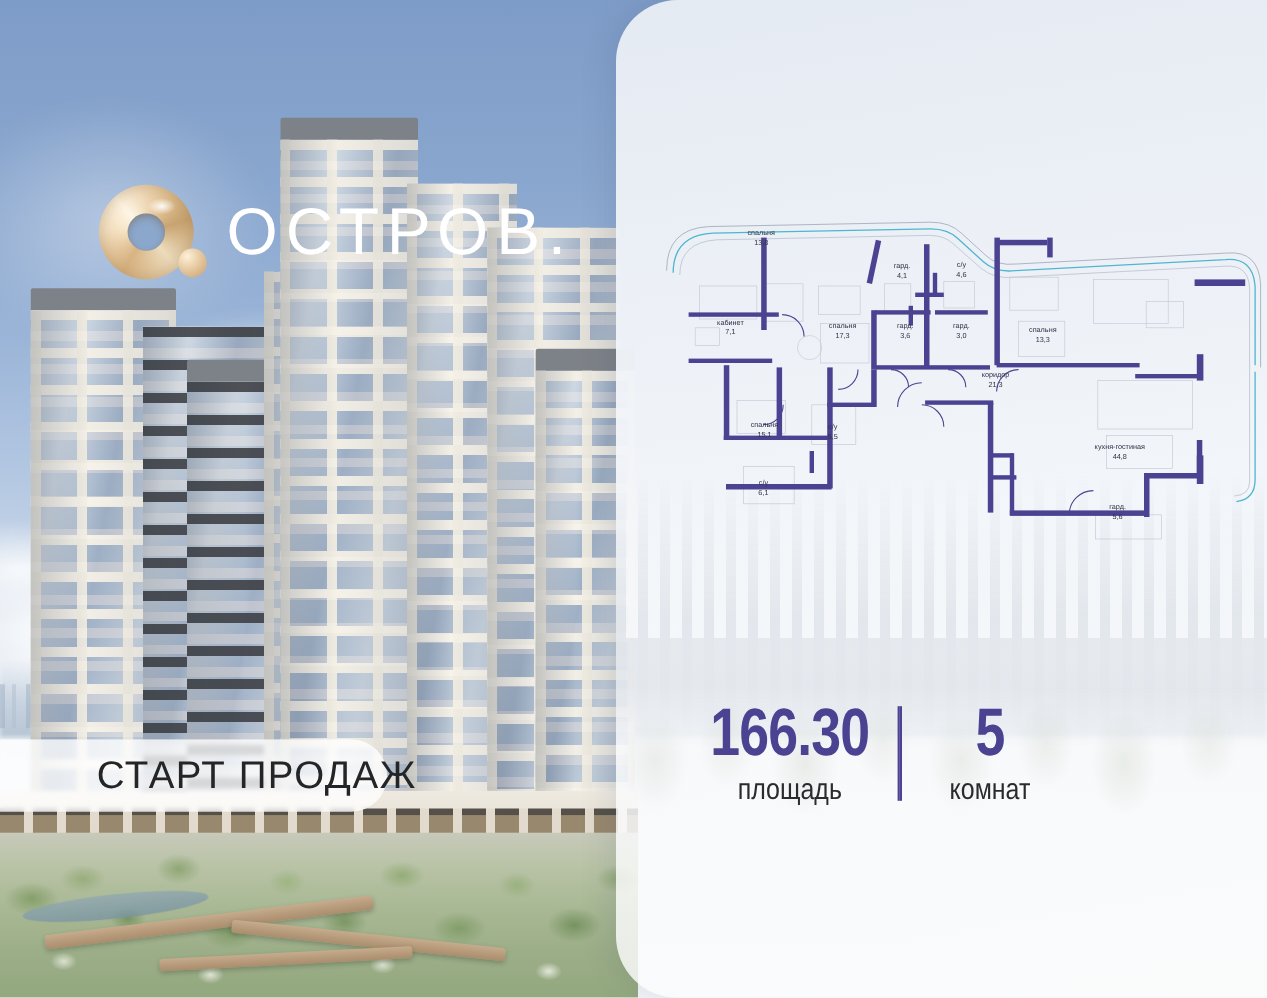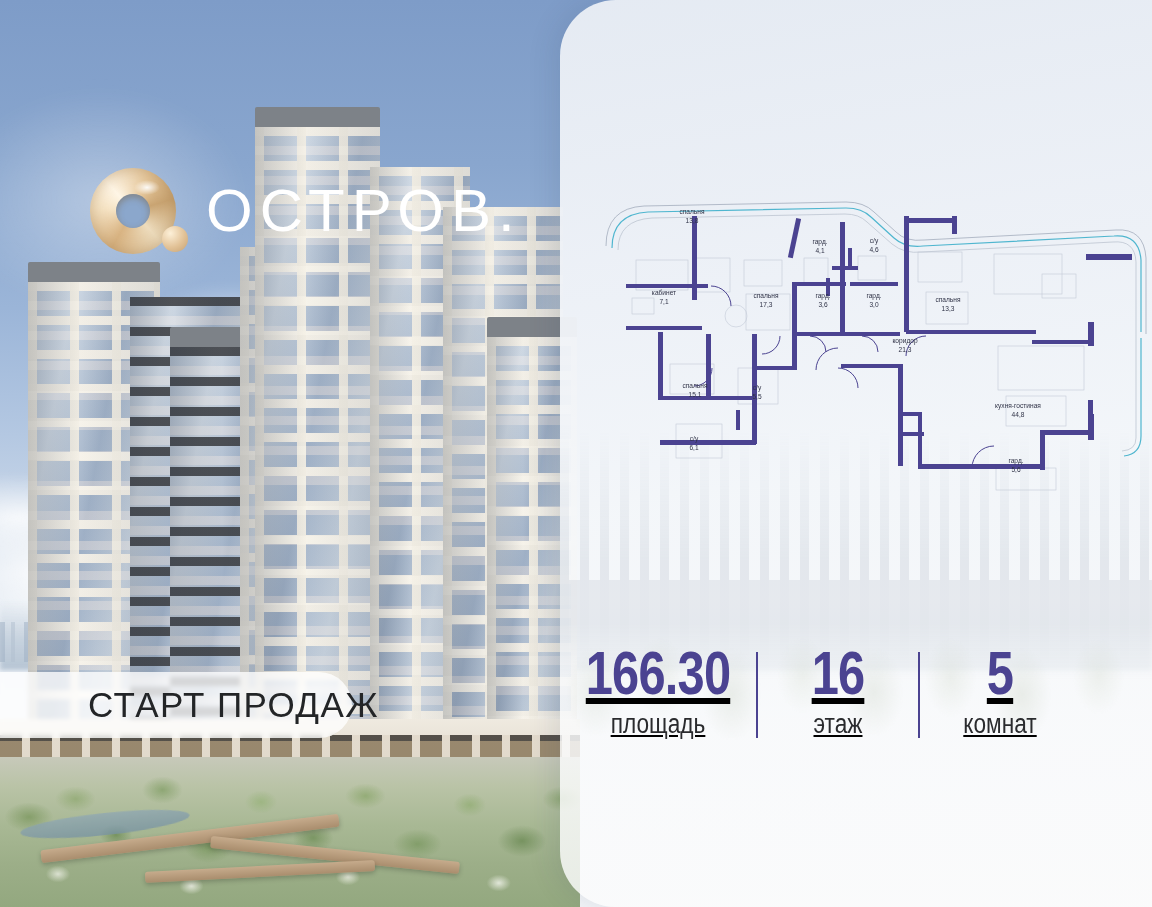--- a/index.html
+++ b/index.html
@@ -133,21 +133,21 @@
         radial-gradient(ellipse 6% 44% at 91% 47%,#c5cebb,transparent 72%);
        filter:blur(1px);}
 
   
   .planwrap{position:absolute;left:596px;top:186px;width:556px;height:320px;}
   .planwrap svg{width:100%;height:100%;display:block;}
   .rm-name{font-family:"Liberation Sans",sans-serif;font-size:6.6px;fill:#2f3246;text-anchor:middle;}
   .rm-area{font-family:"Liberation Sans",sans-serif;font-size:6.6px;fill:#2f3246;text-anchor:middle;}
 
   
-  .stats{position:absolute;left:560px;top:636px;width:516px;height:112px;display:flex;align-items:center;text-decoration:underline;}
+  .stats{position:absolute;left:620px;top:636px;width:516px;height:112px;display:flex;align-items:flex-start;}
   .stat{flex:0 0 auto;text-align:center;}
   .stat.s1{width:196px;}
   .stat.s2{width:160px;}
   .stat.s3{width:160px;}
   .stat .val{font-size:61px;line-height:.98;font-weight:700;color:#4b4391;letter-spacing:-1px;
        transform:scaleX(.80);transform-origin:center;white-space:nowrap;}
   .stat .lbl{font-size:27px;color:#2a2b2e;font-weight:400;margin-top:6px;
        transform:scaleX(.84);transform-origin:center;white-space:nowrap;}
   .vdiv{width:2px;height:86px;background:#4b4391;margin-top:6px;flex:0 0 auto;}
 </style>
@@ -374,24 +374,20 @@
         </g>
     </svg>
   </div>
 
   <div class="stats">
     <div class="stat s1">
       <div class="val">166.30</div>
       <div class="lbl">площадь</div>
     </div>
     <div class="vdiv"></div>
-    <div class="stat s2">
-      <div class="val">16</div>
-      <div class="lbl">этаж</div>
-    </div>
     <div class="vdiv"></div>
     <div class="stat s3">
       <div class="val">5</div>
       <div class="lbl">комнат</div>
     </div>
   </div>
 
 </div>
 
 </body></html>

